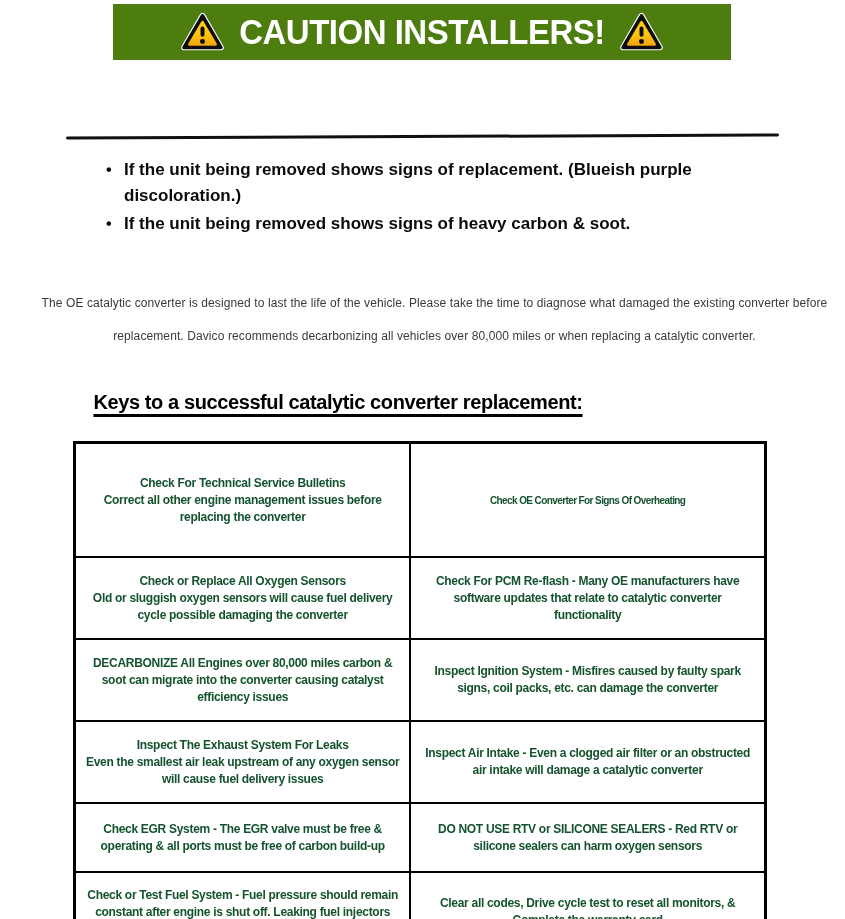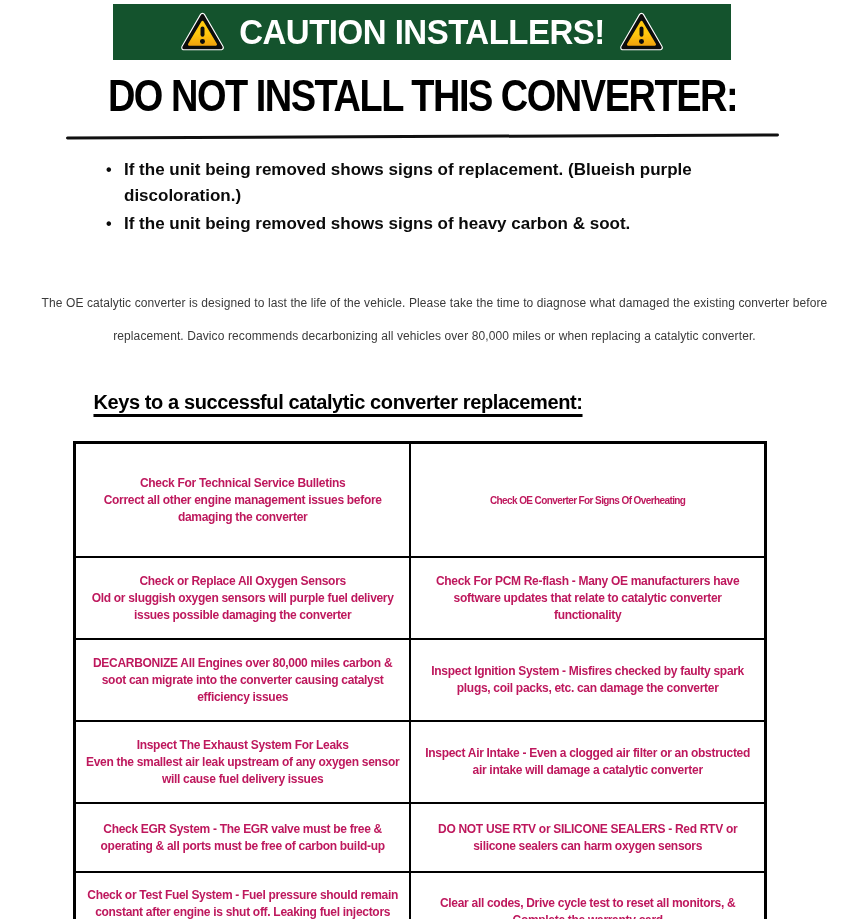--- a/index.html
+++ b/index.html
@@ -6,21 +6,21 @@
   body{
     width:845px;height:919px;overflow:hidden;
     font-family:"Liberation Sans","DejaVu Sans",sans-serif;
     color:#000;
   }
   .page{position:relative;width:845px;height:919px;background:#fff;}
 
   
   .banner{
     position:absolute;left:113px;top:4px;width:618px;height:56px;
-    background:#14532d;
+    background:#4d7c0f;
     display:flex;align-items:center;justify-content:center;gap:13px;
   }
   .banner-title{
     color:#ffffff;font-size:33px;font-weight:bold;letter-spacing:-0.5px;
     white-space:nowrap;transform:scaleY(1.05);
   }
   .tri{display:block;width:47px;height:44px;}
   .tri svg{display:block;width:100%;height:100%;}
 
   
@@ -68,21 +68,21 @@
   
   .keys-table{
     position:absolute;top:441px;left:73px;width:694px;
     border-collapse:collapse;table-layout:fixed;
     border:3px solid #000;
   }
   .keys-table td{
     border:2.5px solid #000;
     text-align:center;vertical-align:middle;
     font-size:12px;font-weight:bold;line-height:17px;letter-spacing:-0.3px;
-    padding:4px 9px;color:#be185d;
+    padding:4px 9px;color:#14532d;
   }
   .keys-table col.c-left{width:48.6%;}
   .keys-table tr.r-tall td{height:72px;}
   .keys-table tr.r-mid td{height:59px;}
   .keys-table tr.r-last td{height:70px;}
   .keys-table td.big{font-size:10px;letter-spacing:-0.6px;line-height:19px;padding:20px 5px;}
   .cline{display:block;}
 </style>
 </head>
 <body>
@@ -116,23 +116,20 @@
         </defs>
         <path d="M32 7 L57 50 L7 50 Z" fill="#0c0c0c" stroke="#ffffff" stroke-width="8" stroke-linejoin="round"></path>
         <path d="M32 7 L57 50 L7 50 Z" fill="#0c0c0c" stroke="#0c0c0c" stroke-width="5" stroke-linejoin="round"></path>
         <path d="M32 15.5 L50 46 L14 46 Z" fill="url(#yg2)" stroke="url(#yg2)" stroke-width="3.5" stroke-linejoin="round"></path>
         <rect x="29.3" y="21.5" width="5.4" height="14" rx="2.7" fill="#0c0c0c"></rect>
         <circle cx="32" cy="41.8" r="3.4" fill="#0c0c0c"></circle>
       </svg>
     </span>
   </div>
 
-  <div class="warning-heading">
-    <span>DO NOT INSTALL THIS CONVERTER:</span>
-  </div>
 
   <div class="divider"></div>
 
   <ul class="bullets">
     <li>If the unit being removed shows signs of replacement. (Blueish purple discoloration.)</li>
     <li>If the unit being removed shows signs of heavy carbon &amp; soot.</li>
   </ul>
 
   <p class="intro">The OE catalytic converter is designed to last the life of the vehicle. Please take the time to diagnose what damaged the existing converter before replacement. Davico recommends decarbonizing all vehicles over 80,000 miles or when replacing a catalytic converter.</p>
 
@@ -140,41 +137,41 @@
 
   <table class="keys-table">
     <colgroup>
         <col class="c-left">
         <col class="c-right">
       </colgroup>
     <tbody>
       <tr class="r-tall">
         <td>
           <div class="cline">Check For Technical Service Bulletins</div>
-          <div class="cline">Correct all other engine management issues before damaging the converter</div>
+          <div class="cline">Correct all other engine management issues before replacing the converter</div>
         </td>
         <td class="big">
           <div class="cline">Check OE Converter For Signs Of Overheating</div>
         </td>
       </tr>
       <tr class="r-tall">
         <td>
           <div class="cline">Check or Replace All Oxygen Sensors</div>
-          <div class="cline">Old or sluggish oxygen sensors will purple fuel delivery issues possible damaging the converter</div>
+          <div class="cline">Old or sluggish oxygen sensors will cause fuel delivery cycle possible damaging the converter</div>
         </td>
         <td>
           <div class="cline">Check For PCM Re-flash - Many OE manufacturers have software updates that relate to catalytic converter functionality</div>
         </td>
       </tr>
       <tr class="r-tall">
         <td>
           <div class="cline">DECARBONIZE All Engines over 80,000 miles carbon &amp; soot can migrate into the converter causing catalyst efficiency issues</div>
         </td>
         <td>
-          <div class="cline">Inspect Ignition System - Misfires checked by faulty spark plugs, coil packs, etc. can damage the converter</div>
+          <div class="cline">Inspect Ignition System - Misfires caused by faulty spark signs, coil packs, etc. can damage the converter</div>
         </td>
       </tr>
       <tr class="r-tall">
         <td>
           <div class="cline">Inspect The Exhaust System For Leaks</div>
           <div class="cline">Even the smallest air leak upstream of any oxygen sensor will cause fuel delivery issues</div>
         </td>
         <td>
           <div class="cline">Inspect Air Intake - Even a clogged air filter or an obstructed air intake will damage a catalytic converter</div>
         </td>

